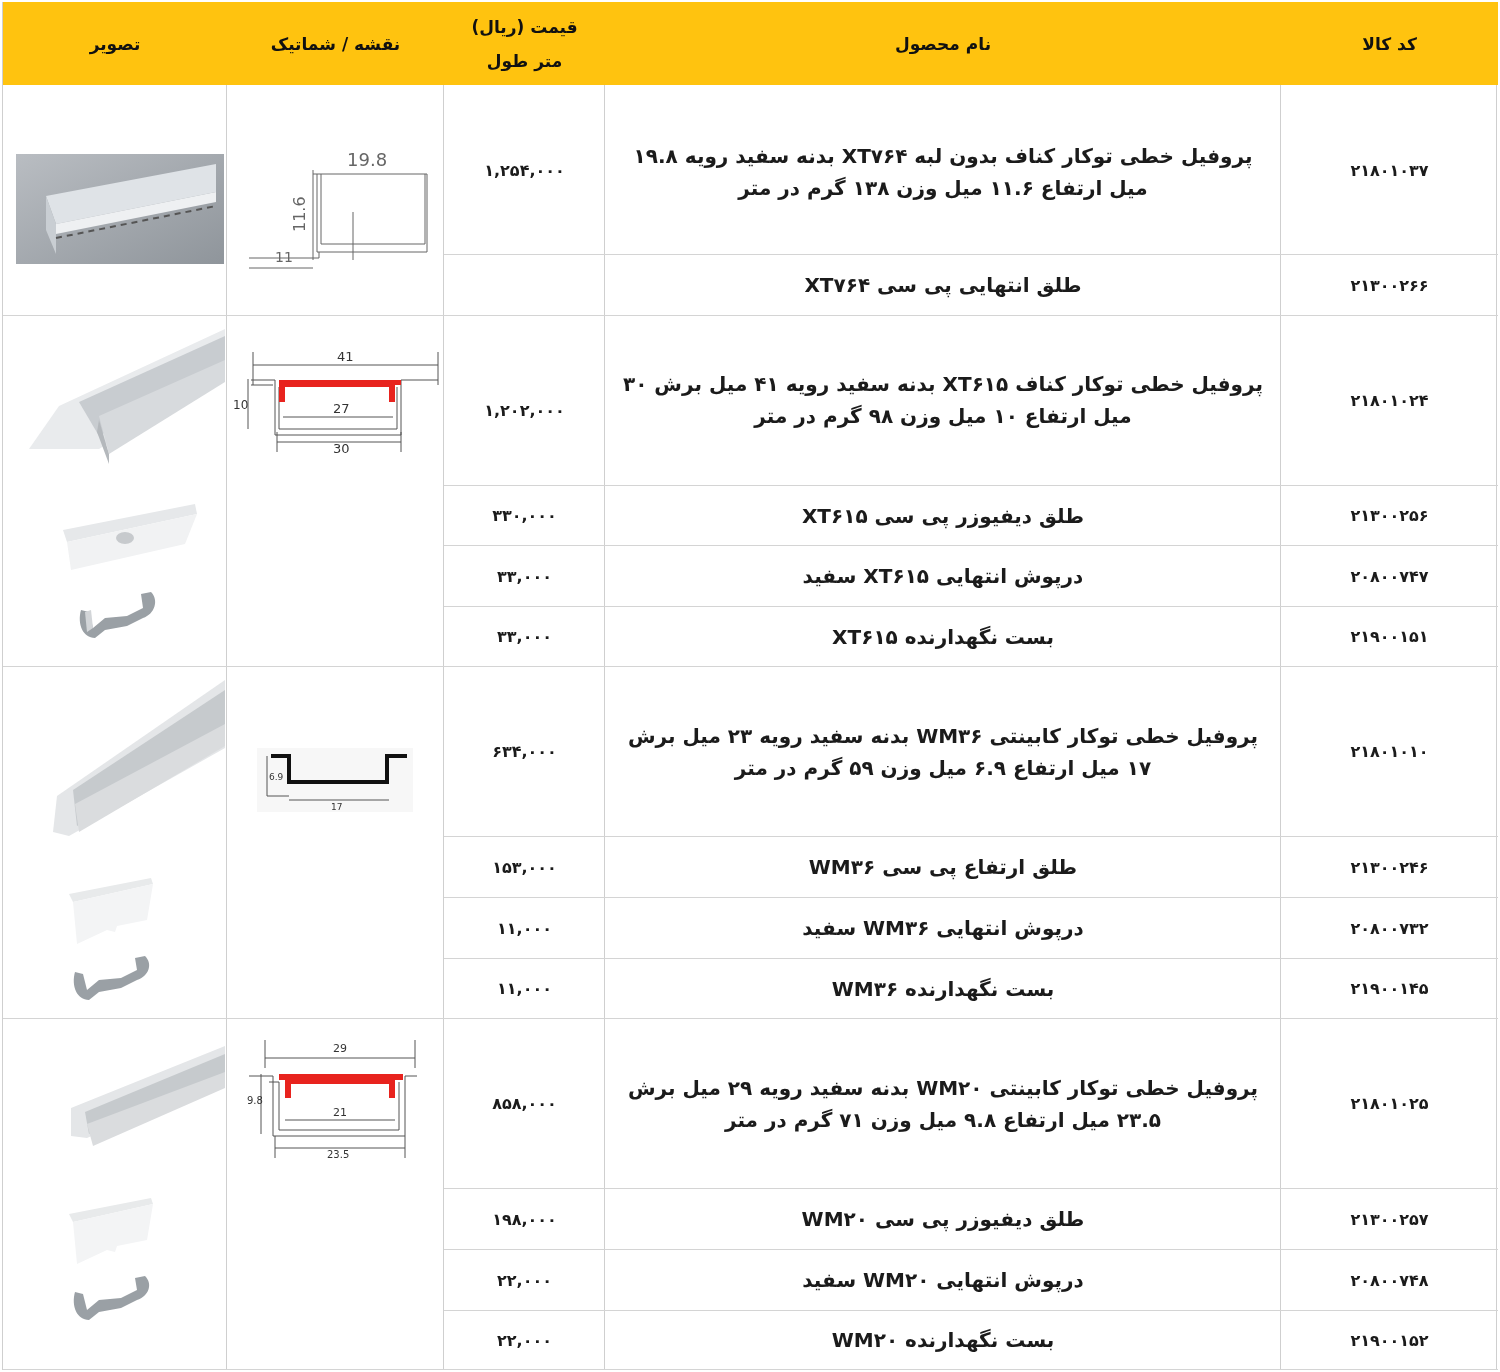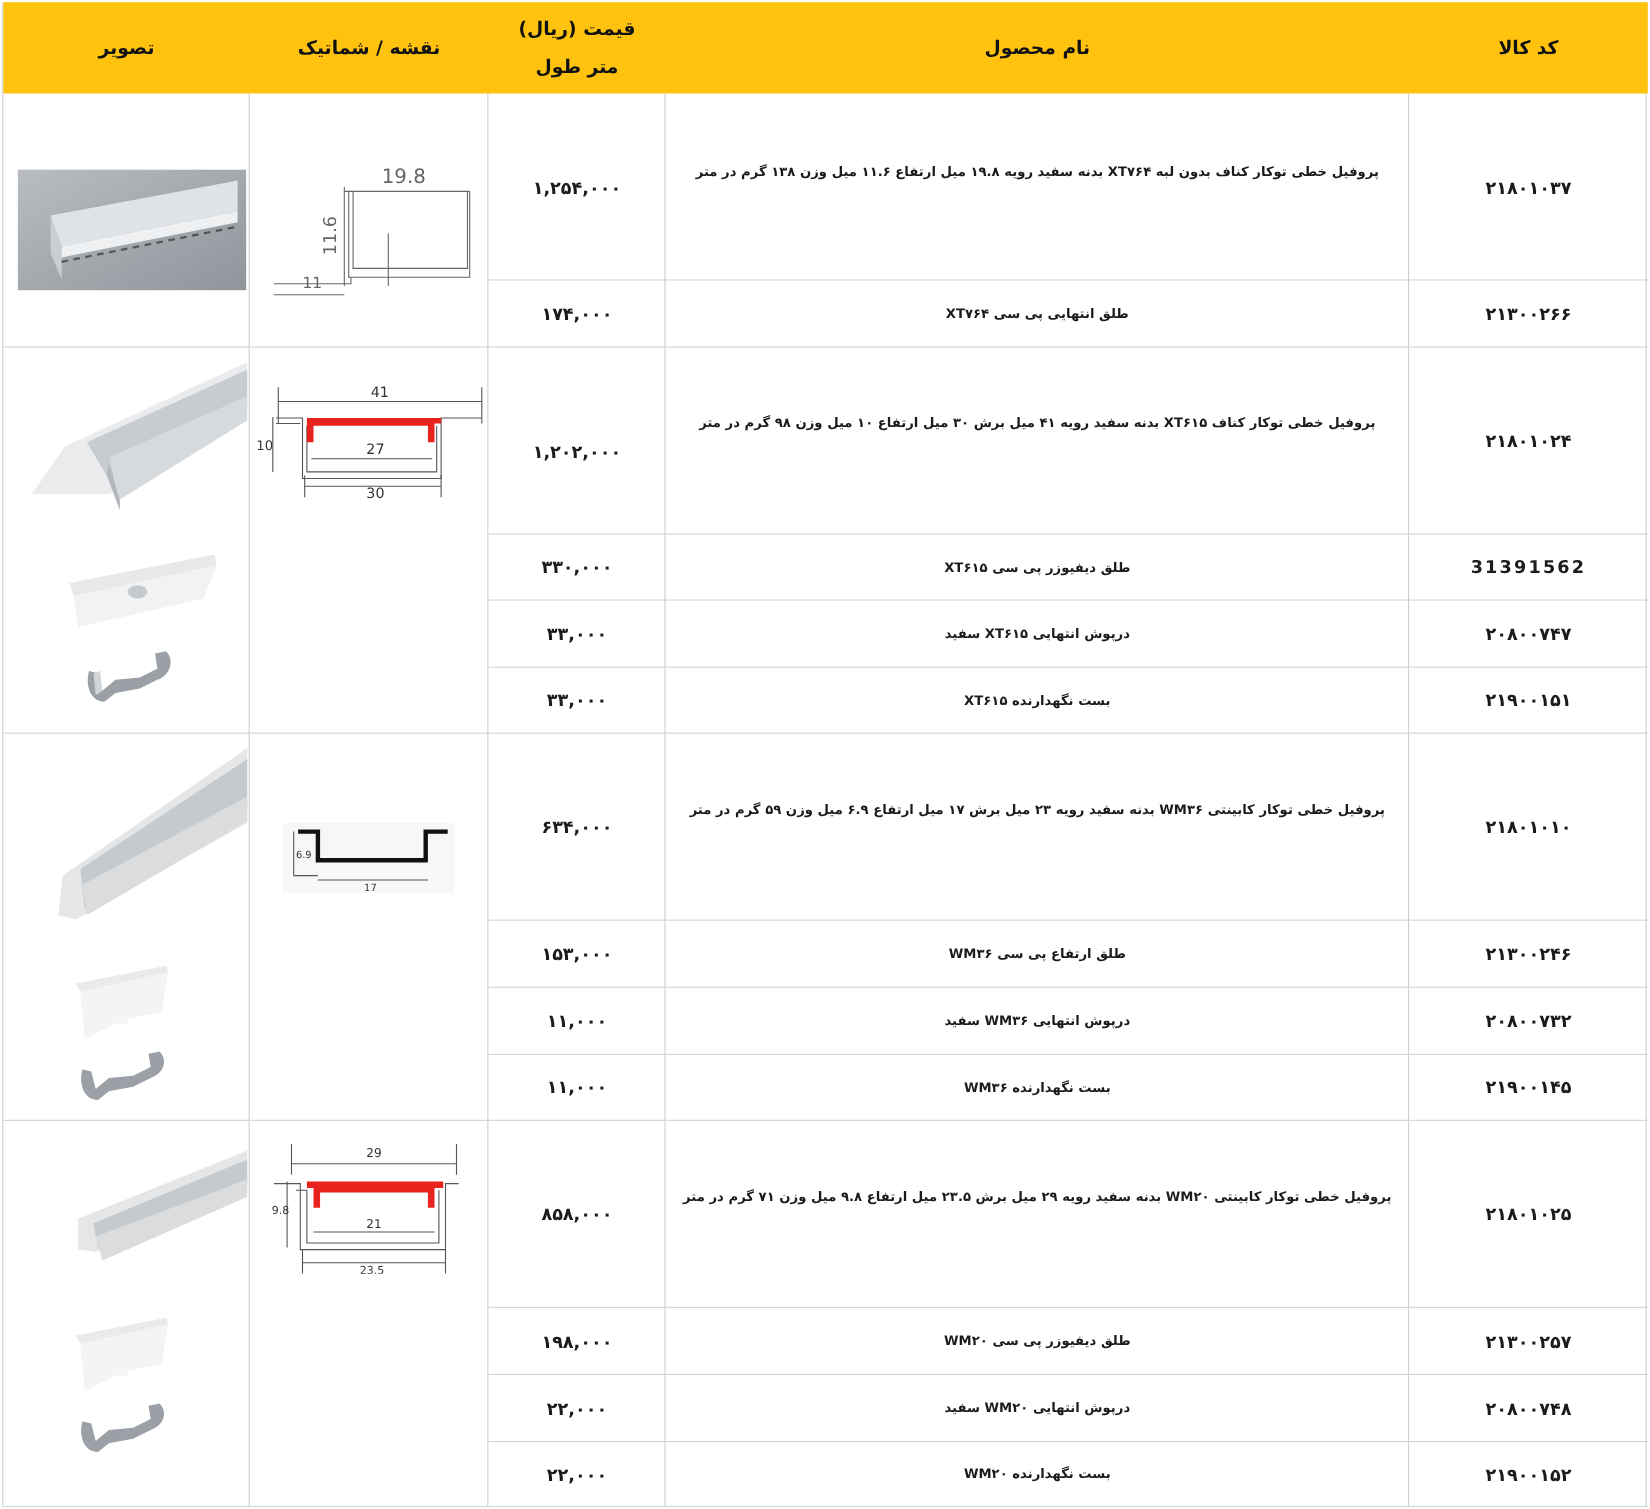--- a/index.html
+++ b/index.html
@@ -6,21 +6,21 @@
   body { width: 1500px; height: 1372px; position: relative; overflow: hidden;
          font-family: "DejaVu Sans", sans-serif; color: #1a1a1a; }
   .table { position: absolute; left: 2px; top: 2px; width: 1495px; height: 1368px;
            border-left: 1px solid #cfcfcf; border-right: 1px solid #cfcfcf; box-sizing: border-box; }
   .header { position: absolute; left: 0; top: 0; width: 1495px; height: 83px; background: #FFC30F; }
   .hcell { position: absolute; top: 0; height: 83px; display: flex; align-items: center; justify-content: center;
            font-weight: bold; font-size: 17px; color: #111; text-align: center; direction: rtl; line-height: 34px; }
   .vline { position: absolute; width: 1px; background: #cfcfcf; }
   .hline { position: absolute; height: 1px; background: #d4d4d4; }
   .cell { position: absolute; display: flex; align-items: center; justify-content: center; text-align: center;
-          direction: rtl; font-size: 12px; font-weight: bold; color: #1b1b1b; box-sizing: border-box; }
+          direction: rtl; font-size: 20px; font-weight: bold; color: #1b1b1b; box-sizing: border-box; }
   .cell.name { padding: 0 8px; line-height: 32px; }
   .cell.code, .cell.price { letter-spacing: 2px; font-size: 16px; }
   .img { position: absolute; }
 </style>
 </head>
 <body>
 
 <div class="table">
 
   <div class="header">
@@ -54,21 +54,20 @@
   <div class="hline" style="left:441px;top:1186px;width:1054px;"></div>
   <div class="hline" style="left:441px;top:1247px;width:1054px;"></div>
   <div class="hline" style="left:441px;top:1308px;width:1054px;"></div>
 
   <div class="cell code" style="left:1278px;top:84px;width:217px;height:168px;">۲۱۸۰۱۰۳۷</div>
   <div class="cell name" style="left:602px;top:84px;width:676px;height:168px;align-items:flex-start;padding-top:54px;">پروفیل خطی توکار کناف بدون لبه XT۷۶۴ بدنه سفید رویه ۱۹.۸ میل ارتفاع ۱۱.۶ میل وزن ۱۳۸ گرم در متر</div>
   <div class="cell price" style="left:441px;top:84px;width:161px;height:168px;">۱,۲۵۴,۰۰۰</div>
 
   <div class="cell code" style="left:1278px;top:253px;width:217px;height:60px;">۲۱۳۰۰۲۶۶</div>
   <div class="cell name" style="left:602px;top:253px;width:676px;height:60px;">طلق انتهایی پی سی XT۷۶۴</div>
-  <div class="cell price" style="left:441px;top:253px;width:161px;height:60px;">۱۷۴,۰۰۰</div>
 
   <svg class="img" style="left:13px;top:152px;" width="208" height="110" viewBox="0 0 208 110">
     <defs>
         <linearGradient id="g1" x1="0" y1="0" x2="1" y2="1">
           <stop offset="0" stop-color="#b9bdc2"></stop>
           <stop offset="1" stop-color="#8f959b"></stop>
         </linearGradient>
       </defs>
     <rect x="0" y="0" width="208" height="110" fill="url(#g1)"></rect>
     <polygon points="30,42 200,10 200,38 40,70" fill="#dfe3e7"></polygon>
@@ -88,21 +87,21 @@
     </g>
     <text x="100" y="24" font-size="18" fill="#666" font-family="DejaVu Sans, sans-serif">19.8</text>
     <text x="58" y="90" font-size="16" fill="#666" font-family="DejaVu Sans, sans-serif" transform="rotate(-90 58 90)">11.6</text>
     <text x="28" y="120" font-size="14" fill="#666" font-family="DejaVu Sans, sans-serif">11</text>
   </svg>
 
   <div class="cell code" style="left:1278px;top:314px;width:217px;height:169px;">۲۱۸۰۱۰۲۴</div>
   <div class="cell name" style="left:602px;top:314px;width:676px;height:169px;align-items:flex-start;padding-top:52px;">پروفیل خطی توکار کناف XT۶۱۵ بدنه سفید رویه ۴۱ میل برش ۳۰ میل ارتفاع ۱۰ میل وزن ۹۸ گرم در متر</div>
   <div class="cell price" style="left:441px;top:324px;width:161px;height:169px;">۱,۲۰۲,۰۰۰</div>
 
-  <div class="cell code" style="left:1278px;top:484px;width:217px;height:59px;">31391562</div>
+  <div class="cell code" style="left:1278px;top:484px;width:217px;height:59px;">۲۱۳۰۰۲۵۶</div>
   <div class="cell name" style="left:602px;top:484px;width:676px;height:59px;text-align:right;">طلق دیفیوزر پی سی XT۶۱۵</div>
   <div class="cell price" style="left:441px;top:484px;width:161px;height:59px;">۳۳۰,۰۰۰</div>
 
   <div class="cell code" style="left:1278px;top:544px;width:217px;height:60px;">۲۰۸۰۰۷۴۷</div>
   <div class="cell name" style="left:602px;top:544px;width:676px;height:60px;">درپوش انتهایی XT۶۱۵ سفید</div>
   <div class="cell price" style="left:441px;top:544px;width:161px;height:60px;">۳۳,۰۰۰</div>
 
   <div class="cell code" style="left:1278px;top:605px;width:217px;height:59px;">۲۱۹۰۰۱۵۱</div>
   <div class="cell name" style="left:602px;top:605px;width:676px;height:59px;">بست نگهدارنده XT۶۱۵</div>
   <div class="cell price" style="left:441px;top:605px;width:161px;height:59px;">۳۳,۰۰۰</div>

